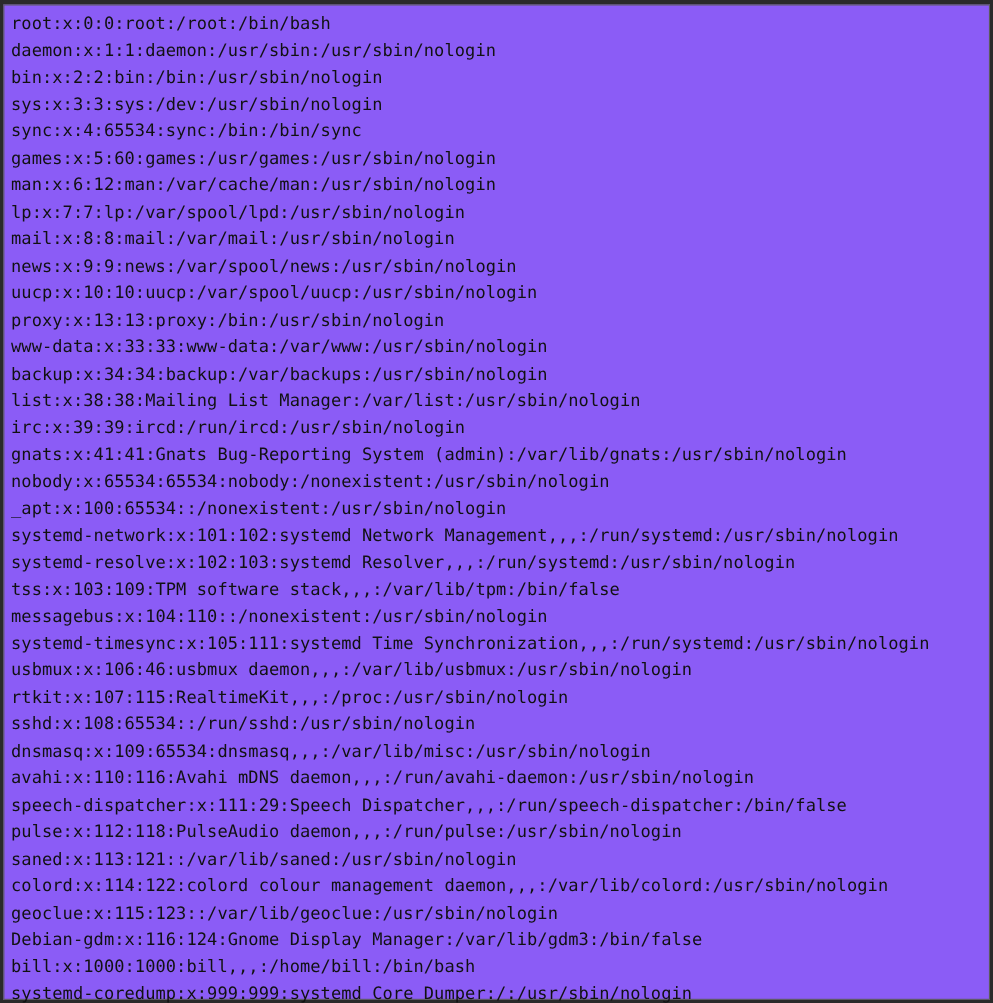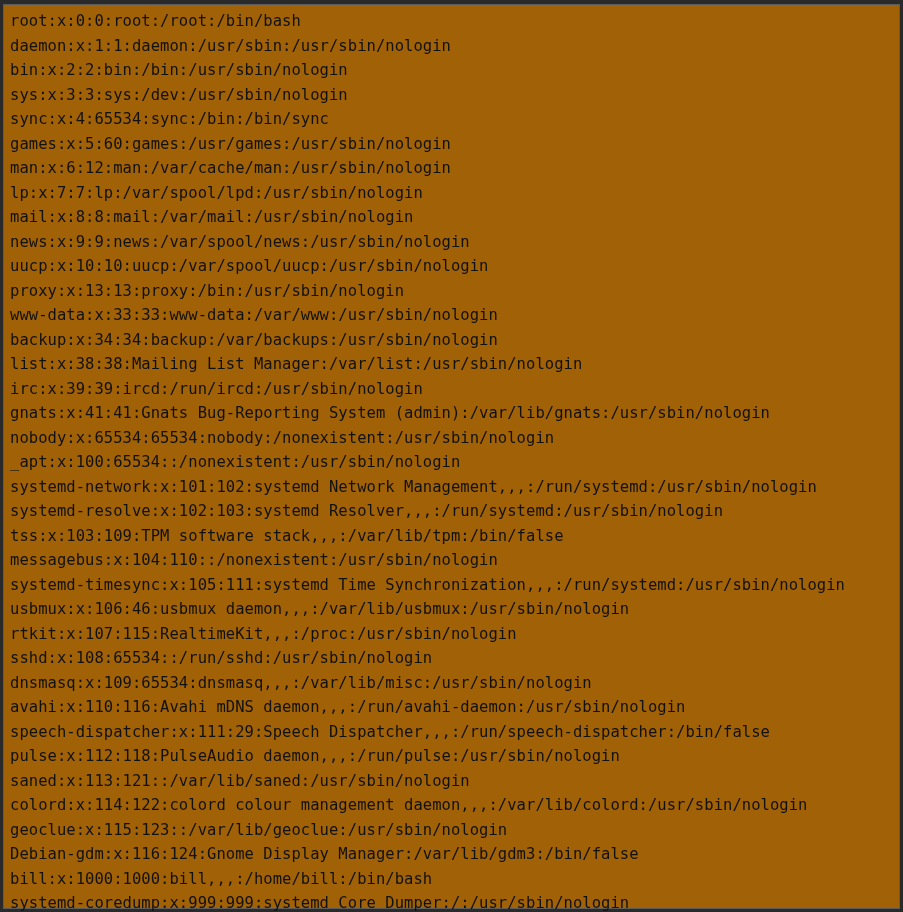--- a/index.html
+++ b/index.html
@@ -10,21 +10,21 @@
     background: #2a2a2a;
     overflow: hidden;
     font-family: "DejaVu Sans Mono", "Liberation Mono", "Consolas", monospace;
   }
   .window {
     position: absolute;
     top: 4px;
     left: 3px;
     right: 3px;
     bottom: 3px;
-    background: #a16207;
+    background: #8b5cf6;
     border: 1px solid #5b5b5b;
     box-sizing: border-box;
     padding: 4px 6px 6px 6px;
   }
   .content {
     font-size: 15.5px;
     line-height: 24.5px;
     color: #111;
     white-space: pre;
     letter-spacing: 0.05px;

